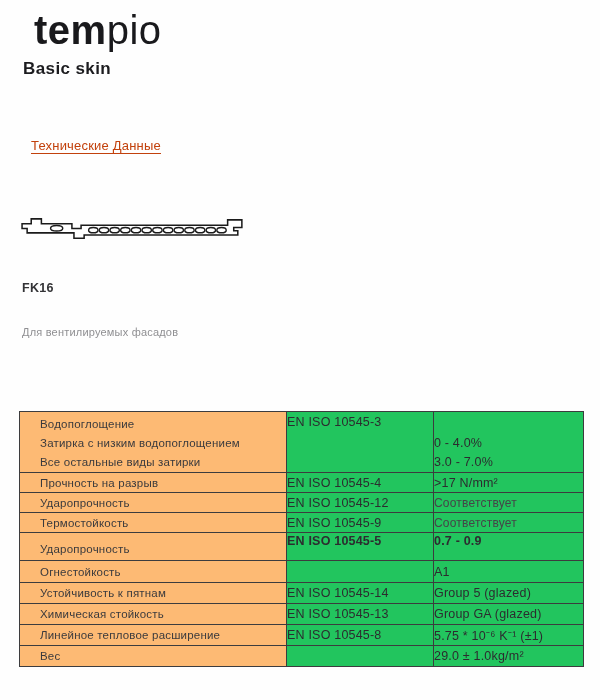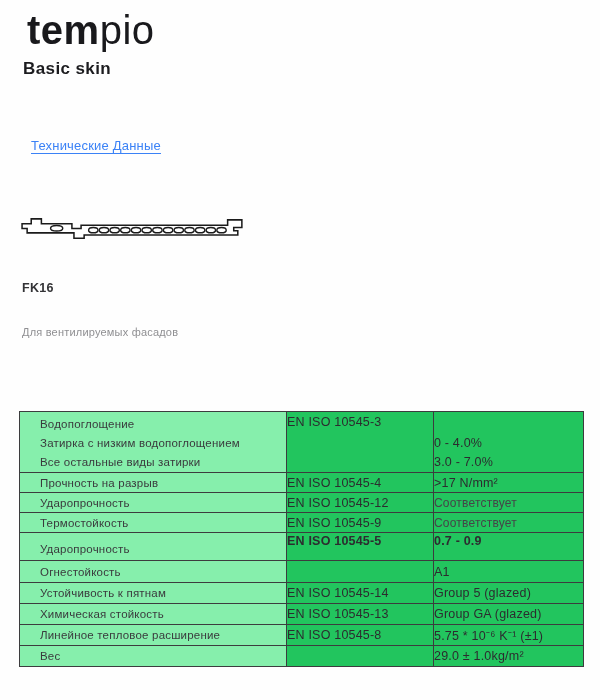--- a/index.html
+++ b/index.html
@@ -10,21 +10,21 @@
     position: relative;
     width: 600px;
     height: 700px;
     background: #fefefe;
     overflow: hidden;
   }
 
   
   .logo {
     position: absolute;
-    left: 27px;
+    left: 34px;
     top: 8px;
     font-size: 40px;
     color: #19191c;
     letter-spacing: 0.5px;
     line-height: 1.1;
   }
   .logo .bold  { font-weight: 800; }
   .logo .light { font-weight: 400; }
 
   .subtitle {
@@ -36,21 +36,21 @@
     color: #1c1c1f;
     font-weight: 700;
   }
 
   
   .section-heading {
     position: absolute;
     left: 31px;
     top: 138px;
     font-size: 13px;
-    color: #3b82f6;
+    color: #c2410c;
     text-decoration: underline;
     text-underline-offset: 3px;
     letter-spacing: 0.2px;
   }
 
   
   .profile {
     position: absolute;
     left: 19px;
     top: 214px;
@@ -86,21 +86,21 @@
     width: 564px;
     border-collapse: collapse;
     table-layout: fixed;
   }
   .spec-table td {
     border: 1px solid #3c3c3e;
     vertical-align: middle;
     overflow: hidden;
   }
   .spec-table td.prop {
-    background: #86efac;
+    background: #fdba74;
     font-size: 11.5px;
     color: #3a3a3d;
     text-align: left;
     padding-left: 20px;
     letter-spacing: 0.2px;
   }
   .spec-table td.std,
   .spec-table td.val {
     background: #22c55e;
     font-size: 12.5px;

